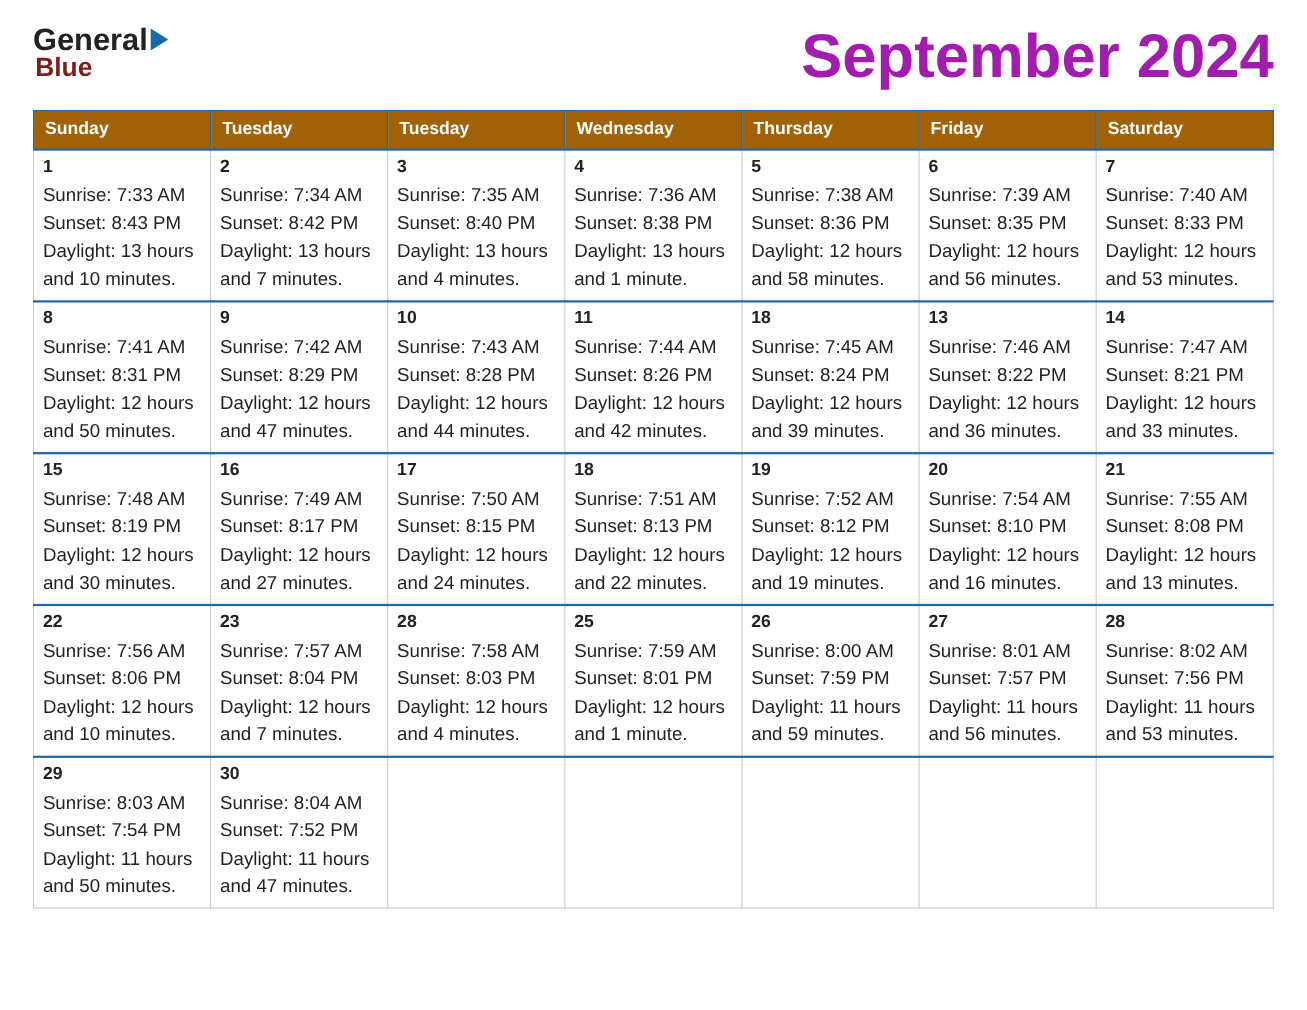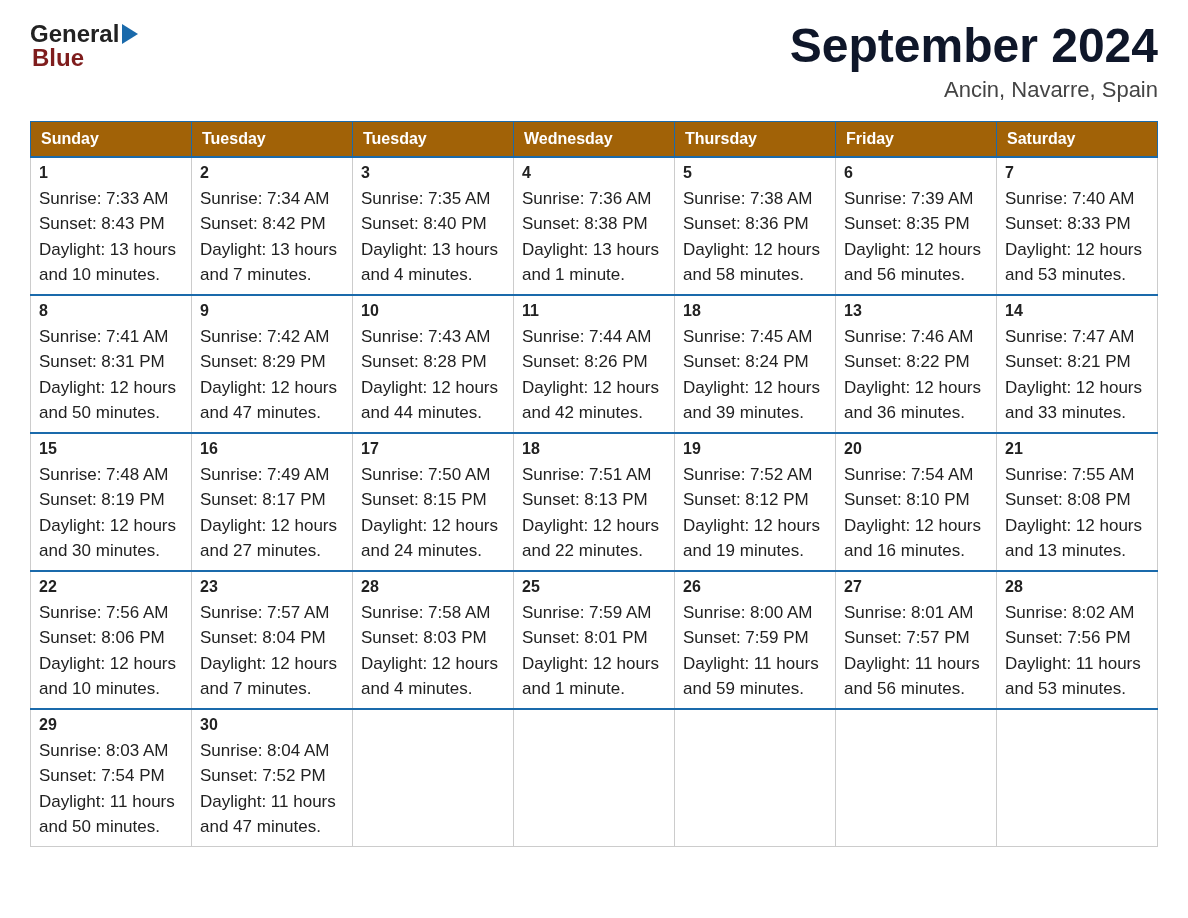--- a/index.html
+++ b/index.html
@@ -13,23 +13,23 @@
     .header {
       display: flex;
       justify-content: space-between;
       align-items: flex-start;
       margin-bottom: 18px;
     }
     .title-block {
       text-align: right;
     }
     .month-title {
-      font-size: 48px;
-      font-weight: bold;
-      color: #0f172a;
+      font-size: 56px;
+      font-weight: bold;
+      color: #a21caf;
       line-height: 1.1;
     }
     .location-title {
       font-size: 22px;
       color: #444;
       margin-top: 4px;
     }
     .calendar {
       width: 100%;
       border-collapse: collapse;
@@ -72,21 +72,21 @@
     .logo-wrapper {
       display: flex;
       flex-direction: column;
       align-items: flex-start;
     }
     .logo-line1 {
       display: flex;
       align-items: center;
     }
     .logo-general {
-      font-size: 24px;
+      font-size: 28px;
       font-weight: bold;
       color: #222;
     }
     .logo-triangle {
       display: inline-block;
       width: 0;
       height: 0;
       border-left: 16px solid #1a6aab;
       border-top: 10px solid transparent;
       border-bottom: 10px solid transparent;
@@ -107,21 +107,20 @@
 <div class="header">
   <div class="logo-wrapper">
     <div class="logo-line1">
       <span class="logo-general">General</span>
       <span class="logo-triangle"></span>
     </div>
     <div class="logo-line2">Blue</div>
   </div>
   <div class="title-block">
     <div class="month-title">September 2024</div>
-    <div class="location-title">Ancin, Navarre, Spain</div>
   </div>
 </div>
 
 <table class="calendar">
   <thead>
     <tr>
     <th>Sunday</th>
         <th>Tuesday</th>
         <th>Tuesday</th>
         <th>Wednesday</th>

